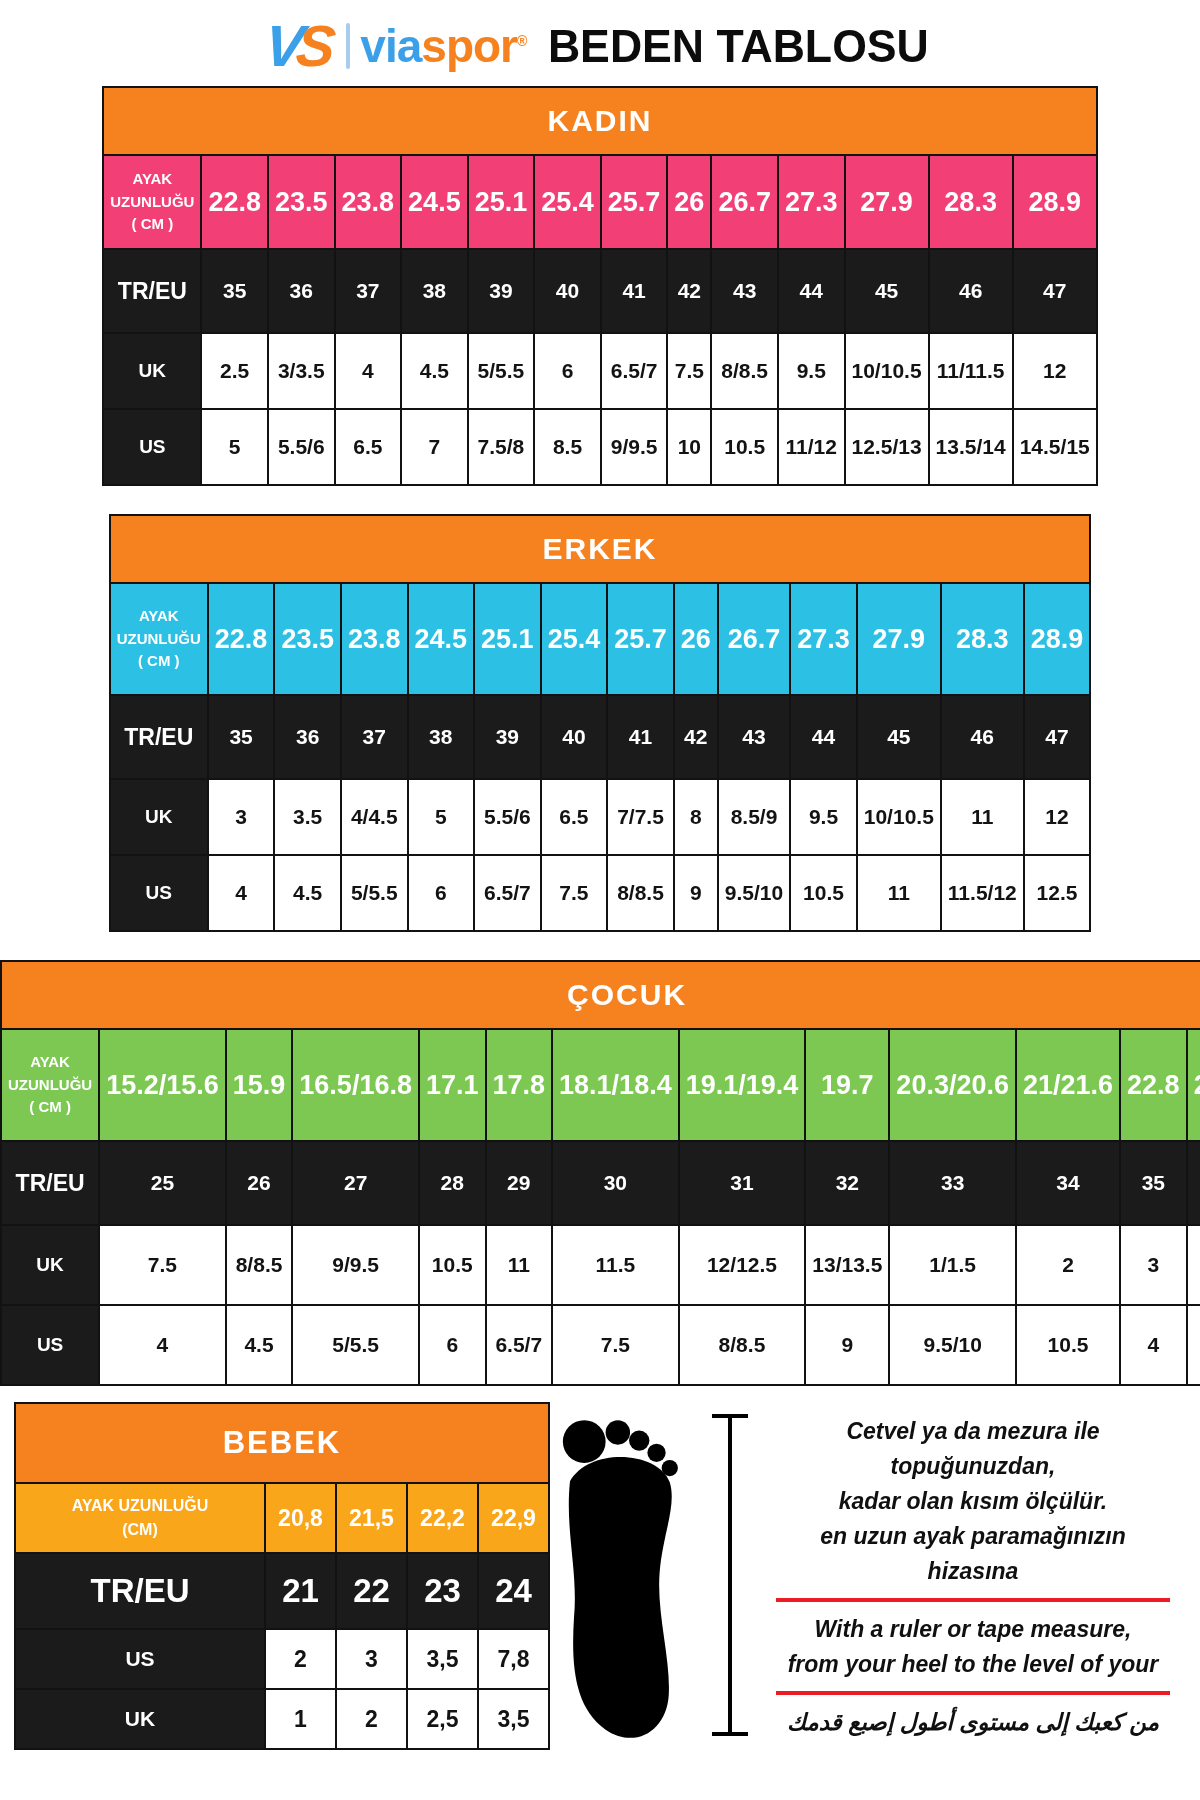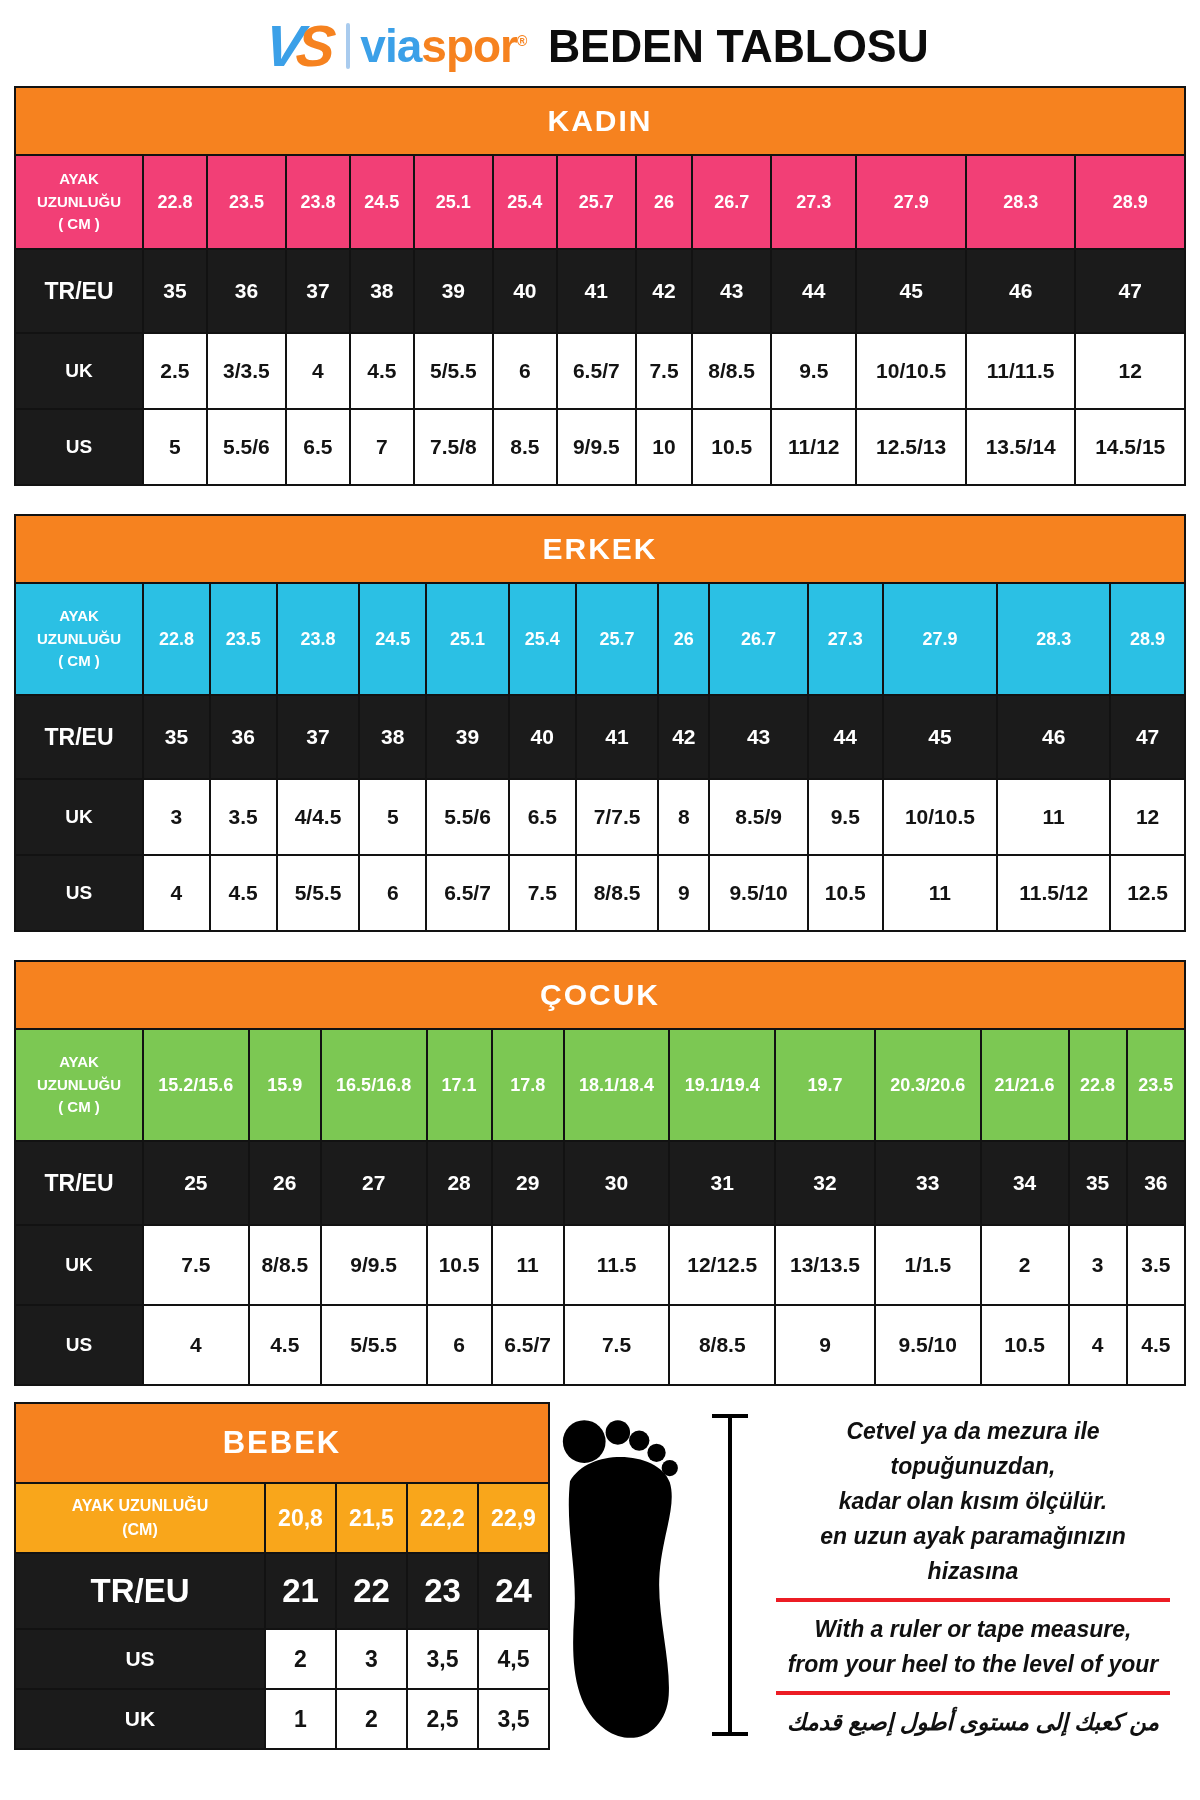--- a/index.html
+++ b/index.html
@@ -23,26 +23,26 @@
   .vs-s { color:#F6821F; }
   .logo-divider { width:4px; height:46px; background:#A9CBEE; border-radius:2px; display:inline-block; }
   .wordmark { font-weight:800; font-size:46px; letter-spacing:-1px; line-height:1; }
   .wordmark .blue { color:#3BA0E8; }
   .wordmark .orange { color:#F6821F; }
   .wordmark sup { font-size:14px; color:#F6821F; font-weight:700; }
   .page-title { font-weight:900; font-size:46px; color:#0c0c0c; letter-spacing:0px;
                 transform:scaleX(.97); line-height:1; }
 
   
-  table.size { border-collapse:collapse; width:1172px; margin:0 auto 28px; }
+  table.size { border-collapse:collapse; width:941px; margin:0 auto 28px; }
   table.size td { border:2px solid #121212; text-align:center; vertical-align:middle;
                   font-weight:700; padding:2px 6px; }
   .title-row td { background:#F6821F; color:#fff; font-size:30px; font-weight:800;
                   letter-spacing:2px; height:68px; }
-  .cm-row td { color:#fff; font-size:18px; }
+  .cm-row td { color:#fff; font-size:27px; }
   td.lbl { width:128px; font-size:15px; line-height:1.5; padding:2px 3px; }
   .kadin .cm-row td { background:#F23F76; height:94px; }
   .erkek .cm-row td { background:#2BC0E4; height:112px; }
   .cocuk .cm-row td { background:#7CC853; height:112px; }
   .dark-row td { background:#1B1B1B; color:#fff; font-size:21px; height:84px; font-weight:800; }
   .dark-row td.lbl { font-size:23px; font-weight:700; }
   .white-row td { background:#fff; color:#131313; font-size:21px; height:76px; }
   .white-row td.lbl { background:#1B1B1B; color:#fff; font-size:19px; }
   .cocuk.size { margin-bottom:16px; }
   .cocuk .white-row td { height:80px; }
@@ -317,21 +317,21 @@
       <td>21</td>
             <td>22</td>
             <td>23</td>
             <td>24</td>
           </tr>
       <tr class="white-row">
         <td class="lbl">US</td>
       <td>2</td>
             <td>3</td>
             <td>3,5</td>
-            <td>4,5</td>
+            <td>7,8</td>
           </tr>
       <tr class="white-row">
         <td class="lbl">UK</td>
       <td>1</td>
             <td>2</td>
             <td>2,5</td>
             <td>3,5</td>
           </tr>
     </tbody>
       </table>

